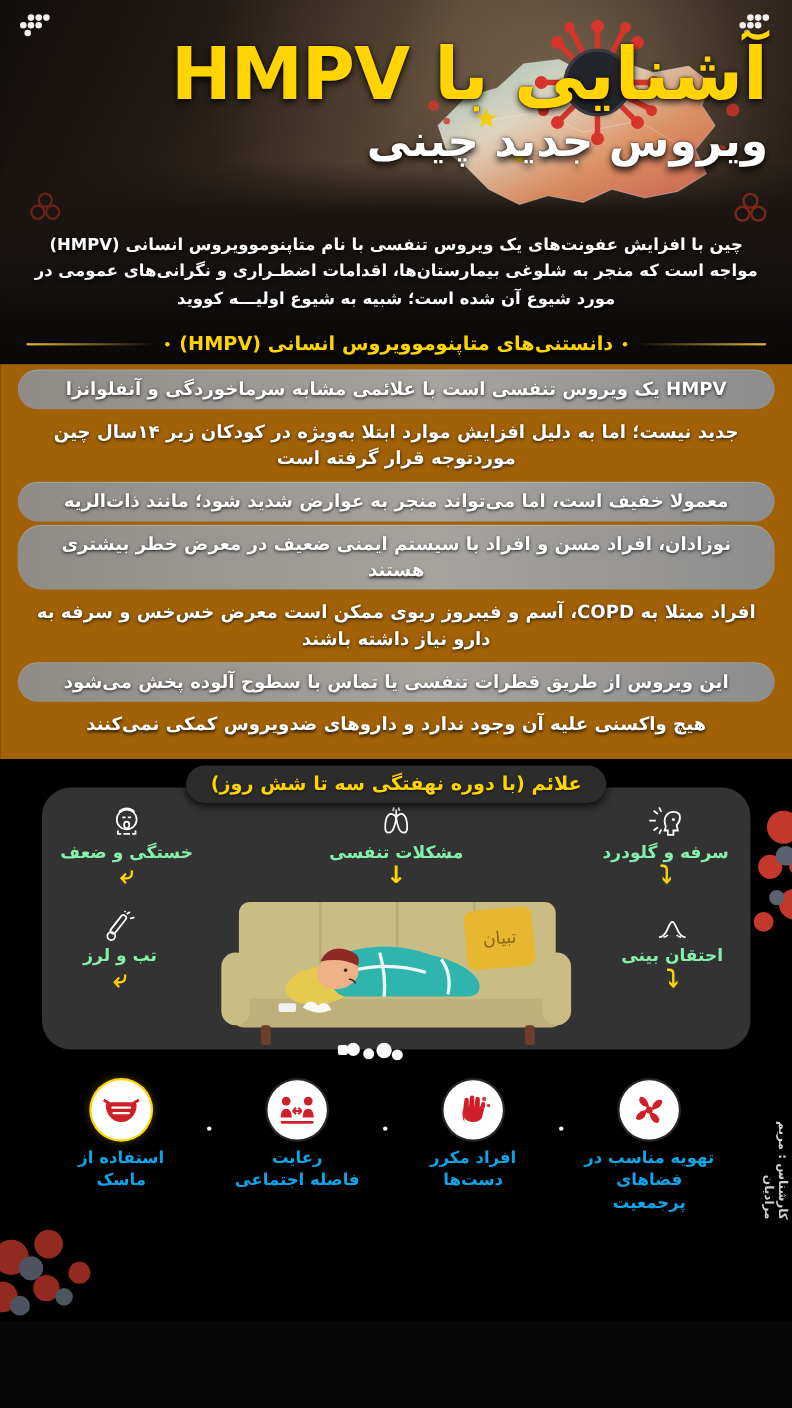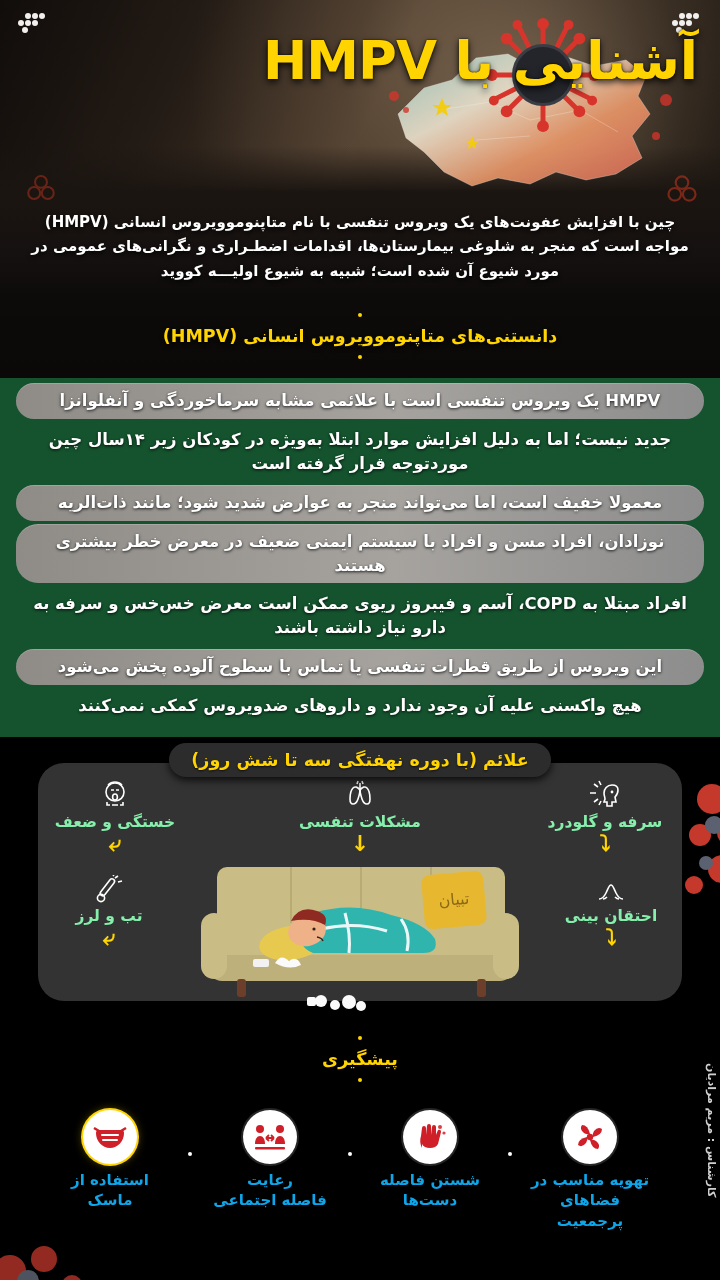--- a/index.html
+++ b/index.html
@@ -35,21 +35,21 @@
     background:#f2f0ee;
   }
   .dots.tl{ left:18px; top:12px; }
   .dots.tr{ right:18px; top:12px; }
 
   .hero-title-wrap{
     position:absolute; right:22px; top:34px; text-align:right;
     z-index:4;
   }
   .title-1{
-    font-size:53px; font-weight:bold; color:#ffd400;
+    font-size:66px; font-weight:bold; color:#ffd400;
     letter-spacing:-1px; line-height:1.02;
     text-shadow:0 3px 7px rgba(0,0,0,.85), 0 0 2px rgba(0,0,0,.9);
     direction:rtl;
   }
   .title-2{
     font-size:40px; font-weight:bold; color:#ffffff;
     line-height:1.1; margin-top:6px;
     text-shadow:0 3px 7px rgba(0,0,0,.9), 0 0 2px rgba(0,0,0,.9);
   }
 
@@ -69,33 +69,32 @@
     color:#ffffff; font-size:15px; font-weight:bold;
     line-height:1.62; text-align:center; direction:rtl;
     text-shadow:0 2px 4px rgba(0,0,0,.9);
   }
 
   
   .sec-head{
     position:relative; display:flex; align-items:center; justify-content:center;
     gap:9px; padding:6px 24px 8px 24px;
     background:linear-gradient(to bottom,#0d0b0a,#0a0908);
-    flex-direction:column;
   }
   .sec-line{ flex:1 1 auto; height:1.5px; background:linear-gradient(to right,rgba(255,212,0,0),#e2bb3b); }
   .sec-line.rev{ background:linear-gradient(to left,rgba(255,212,0,0),#e2bb3b); }
   .sec-dot{ width:4px; height:4px; border-radius:50%; background:#ffd400; flex:0 0 auto; }
   .sec-title{
     color:#ffd400; font-size:17.5px; font-weight:bold; direction:rtl;
     white-space:nowrap; text-shadow:0 2px 4px rgba(0,0,0,.9);
   }
 
   
   .facts{
-    background:#14532d;
+    background:#a16207;
     padding:2px 16px 10px 16px;
   }
   .fact{
     direction:rtl; text-align:center; color:#fff;
     font-size:16.5px; font-weight:bold; line-height:1.45;
     padding:6px 18px; margin:3px 0;
     text-shadow:0 1px 3px rgba(0,0,0,.85);
   }
   .fact.pill{
     border-radius:22px;
@@ -262,20 +261,21 @@
         <i style="left:7px;top:1px;"></i>
         <i style="left:7px;top:8px;"></i>
       <i style="left:14px;top:1px;"></i>
         <i style="left:14px;top:8px;"></i>
         <i style="left:21px;top:1px;"></i>
       <i style="left:4px;top:15px;"></i>
     </div>
 
     <div class="hero-title-wrap">
       <div class="title-1">آشنایی با HMPV</div>
+      <div class="title-2">ویروس جدید چینی</div>
     </div>
 
     <div class="hero-fade"></div>
   </div>
 
   <div class="intro">
     <p>چین با افزایش عفونت‌های یک ویروس تنفسی با نام متاپنوموویروس انسانی (HMPV) مواجه است که منجر به شلوغی بیمارستان‌ها، اقدامات اضطـراری و نگرانی‌های عمومی در مورد شیوع آن شده است؛ شبیه به شیوع اولیـــه کووید</p>
   </div>
 
   <div class="sec-head">
@@ -417,27 +417,20 @@
           <circle cx="154" cy="139" r="7"></circle>
             <circle cx="166" cy="143" r="5"></circle>
           <rect x="112" y="134" width="9" height="9" rx="2"></rect>
         </g>
       </svg>
     </div>
   </div>
 
   <div class="prevention">
 
-    <div class="sec-head" style="background:transparent;">
-      <span class="sec-line"></span>
-      <span class="sec-dot"></span>
-      <span class="sec-title">پیشگیری</span>
-      <span class="sec-dot"></span>
-      <span class="sec-line rev"></span>
-    </div>
 
     <div class="credit">کارشناس : مریم مرادیان</div>
 
     <div class="prev-grid">
 
       <div class="prev-item">
         <div class="prev-circle hl">
           <svg width="34" height="30" viewBox="0 0 34 30" fill="#cf1f28">
             <path d="M6 8 h22 a3 3 0 0 1 3 3 c0 8 -6 15 -14 15 S3 19 3 11 a3 3 0 0 1 3 -3z"></path>
             <path d="M9 13h16M10 18h14" stroke="#fff" stroke-width="2" fill="none" stroke-linecap="round"></path>
@@ -471,21 +464,21 @@
           <svg width="32" height="30" viewBox="0 0 32 30" fill="#cf1f28">
             <path d="M8 26 q-3 -6 -1 -12 l1 -8 a2 2 0 0 1 4 0 l0 7 l1 -9 a2 2 0 0 1 4 0 l0 9 l1 -8
                      a2 2 0 0 1 4 0 l0 8 l2 -5 a2 2 0 0 1 3 2 l-3 12 q-2 4 -8 4 q-6 0 -8 -4z"></path>
             <g opacity=".85">
               <circle cx="26" cy="5" r="2"></circle>
                 <circle cx="30" cy="11" r="1.6"></circle>
                 <circle cx="24" cy="12" r="1.3"></circle>
             </g>
           </svg>
         </div>
-        <div class="prev-label">شستن فاصله</div>
+        <div class="prev-label">افراد مکرر</div>
         <div class="prev-label">دست‌ها</div>
       </div>
 
       <span class="prev-sep"></span>
 
       <div class="prev-item">
         <div class="prev-circle">
           <svg width="32" height="32" viewBox="0 0 32 32" fill="#cf1f28">
             <circle cx="16" cy="16" r="3.2"></circle>
             <path d="M16 13 q-2 -9 -8 -9 q-3 4 2 8 q3 2 6 1z"></path>

